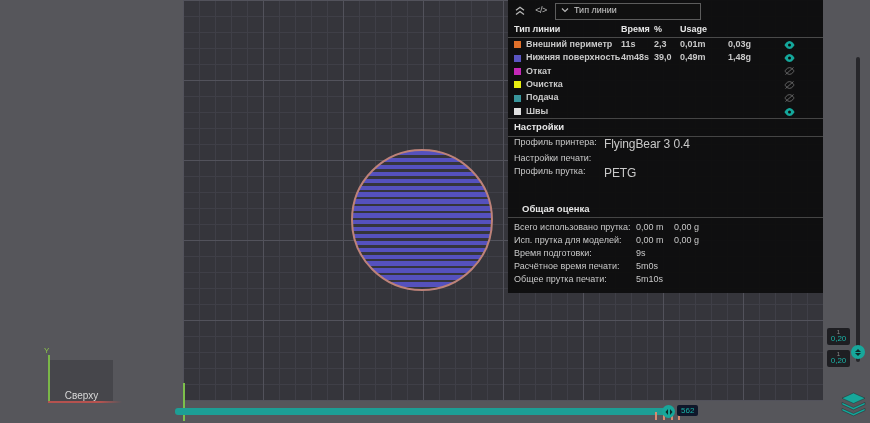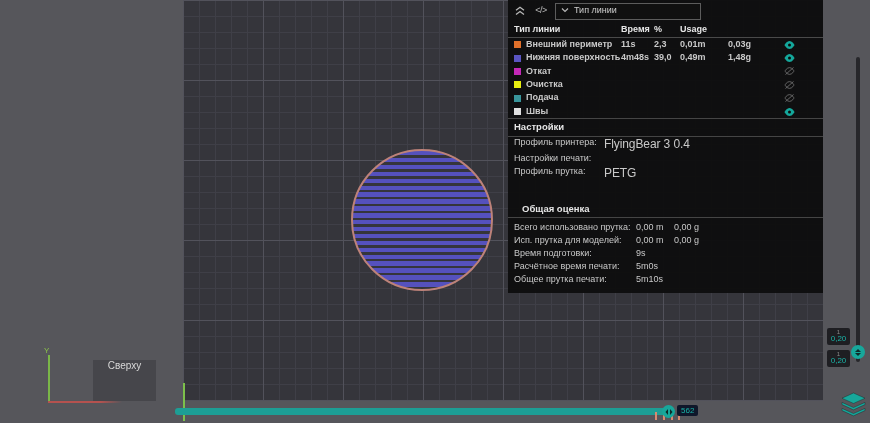--- a/index.html
+++ b/index.html
@@ -41,21 +41,21 @@
   .set-row{display:grid;grid-template-columns:90px auto;padding:1.5px 0 1.5px 6px;}
   .set-row .val{font-size:12px;letter-spacing:-0.1px;white-space:nowrap;}
   .est-rows{padding:3px 0 6px 0;}
   .est-row{display:grid;grid-template-columns:122px 38px auto;padding:1.6px 0 1.6px 6px;}
 
   
   #viewcube{position:absolute;left:44px;top:346px;width:82px;height:62px;}
   #axis-y-label{position:absolute;left:0;top:0;color:#8bc34a;font-size:8px;}
   #axis-y-line{position:absolute;left:4px;top:9px;width:2px;height:48px;background:#7ab648;}
   #cube-face{position:absolute;left:6px;top:14px;width:63px;height:41px;background:#46464b;
-    display:flex;align-items:flex-start;justify-content:center;color:#d8d8d8;font-size:10px;margin-left:43px;}
+    display:flex;align-items:flex-end;justify-content:center;color:#d8d8d8;font-size:10px;}
   #axis-x-line{position:absolute;left:4px;top:55px;width:74px;height:2px;
     background:linear-gradient(to right,#b5524f 70%,rgba(181,82,79,0));}
 
   
   #h-slider-bar{position:absolute;left:175px;top:408px;width:494px;height:7px;background:#1d9e95;border-radius:3px;}
   #h-slider-handle{position:absolute;left:662px;top:405px;width:13px;height:13px;border-radius:50%;
     background:#17a79b;display:flex;align-items:center;justify-content:center;}
   #h-slider-handle svg{display:block;}
   #h-slider-value{position:absolute;left:677px;top:405px;background:#0f172a;color:#19b2a6;
     font-size:8px;padding:1px 4px;border-radius:2px;}

